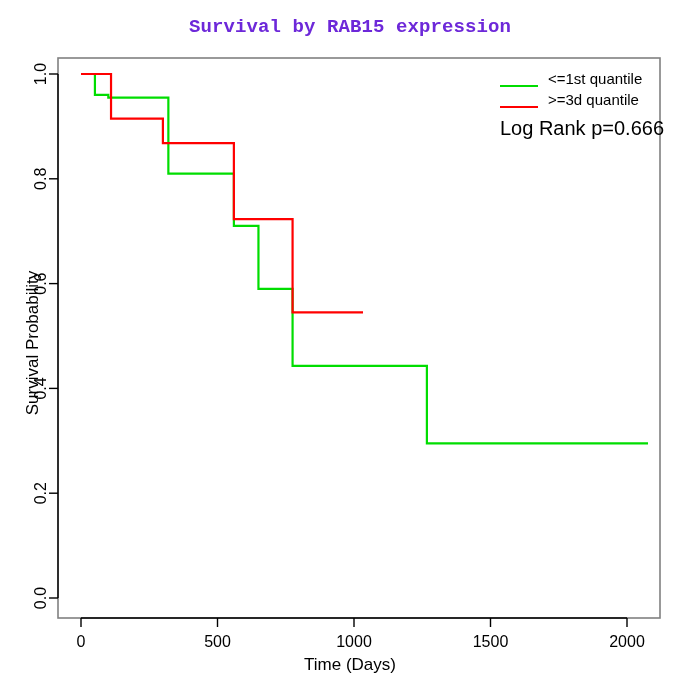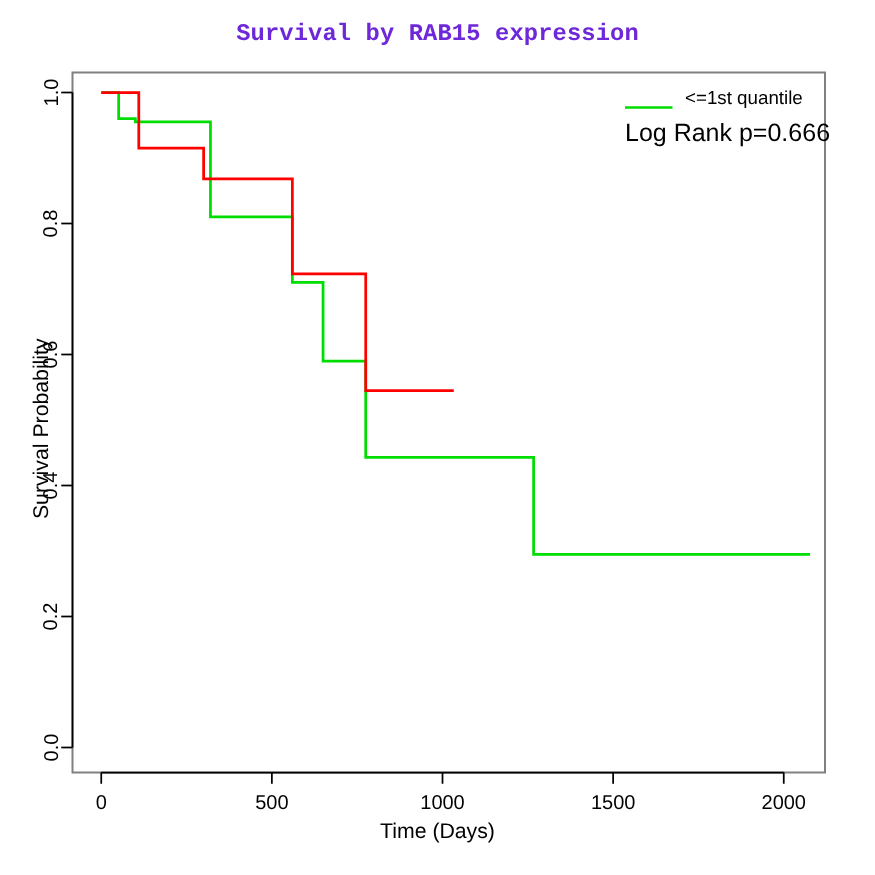--- a/index.html
+++ b/index.html
@@ -134,16 +134,20 @@
 
   <div id="xlabel">Time (Days)</div>
 
   <div id="ylabel">Survival Probability</div>
 
   <div id="legend">
     <div class="legend-row">
       <span class="legend-swatch" id="swatch-0" style="border-top-color: rgb(0, 221, 0);"></span>
       <span class="legend-label">&lt;=1st quantile</span>
     </div>
+    <div class="legend-row">
+      <span class="legend-swatch" id="swatch-1" style="border-top-color: rgb(255, 0, 0);"></span>
+      <span class="legend-label">&gt;=3d quantile</span>
+    </div>
     <div id="pvalue-text">Log Rank p=0.666</div>
   </div>
 
 </div>
 
 </body></html>

